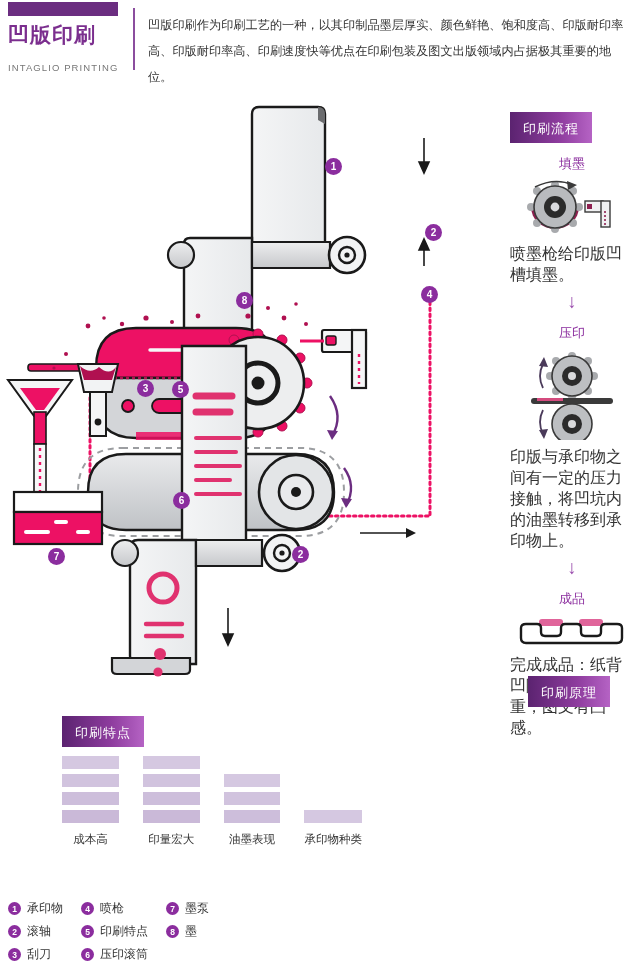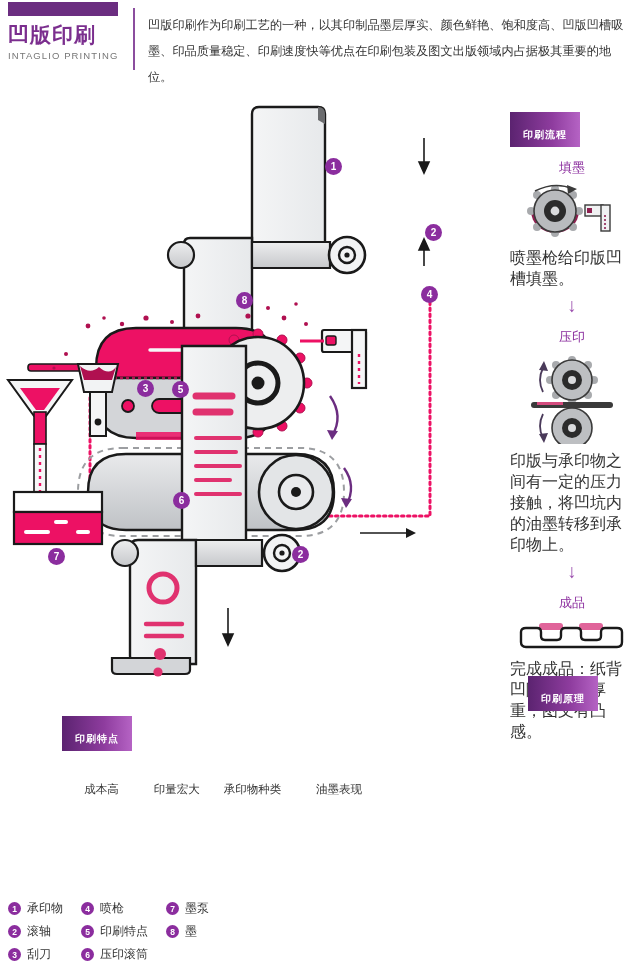--- a/index.html
+++ b/index.html
@@ -11,46 +11,46 @@
     position:relative;
     overflow:hidden;
   }
   .page{position:relative;width:640px;height:980px;}
 
   
   .header{position:absolute;left:0;top:0;width:640px;height:92px;}
   .title-block{position:absolute;left:8px;top:2px;width:118px;}
   .title-bar{width:110px;height:14px;background:#6B2D80;}
   .title-cn{font-size:21px;color:#7B2E8E;letter-spacing:1px;margin-top:7px;line-height:1.1;font-weight:bold;}
-  .title-en{font-size:9.5px;color:#777;letter-spacing:1.1px;margin-top:4px;}
+  .title-en{font-size:9.5px;color:#777;letter-spacing:1.1px;margin-top:16px;}
   .header-divider{position:absolute;left:133px;top:8px;width:2px;height:62px;background:#8B4E9E;}
   .intro{position:absolute;left:148px;top:12px;width:480px;font-size:12.2px;line-height:26px;color:#333;}
 
   
   .badge{
     display:inline-block;
     background:linear-gradient(90deg,#5B2370 0%,#8E3C9E 60%,#B563C4 100%);
-    color:#fff;font-size:10px;font-weight:bold;
-    padding:16px 13px 5px 13px;letter-spacing:1px;
+    color:#fff;font-size:13px;font-weight:normal;
+    padding:8px 13px 5px 13px;letter-spacing:1px;
   }
 
   
   .sidebar{position:absolute;left:510px;top:112px;width:124px;}
   .flow-step-title{text-align:center;color:#8B2D9E;font-size:13px;font-weight:normal;margin:12px 0 6px 0;}
   .flow-text{font-size:16px;line-height:21px;color:#333;margin:6px 4px 0 0;}
   .flow-arrow{text-align:center;color:#9B4EAE;font-size:19px;line-height:20px;margin:7px 0 2px 0;}
   .icon-wrap{display:flex;justify-content:center;align-items:center;margin:4px 0;}
 
   .principle{position:absolute;left:528px;top:676px;width:124px;}
   .principle-text{font-size:12px;line-height:21px;color:#333;margin-top:8px;}
 
   
   .features{position:absolute;left:62px;top:716px;width:300px;}
   .bars{display:flex;gap:24px;margin-top:22px;align-items:flex-end;}
-  .bar-col{width:60px;display:flex;flex-direction:row;justify-content:flex-end;height:78px;}
+  .bar-col{width:60px;display:flex;flex-direction:column;justify-content:flex-end;height:78px;}
   .seg{height:13px;margin-top:5px;}
   .bar-label{font-size:11.5px;color:#333;text-align:center;margin-top:9px;white-space:nowrap;}
 
   
   .legend{position:absolute;left:8px;top:900px;width:330px;display:flex;gap:18px;}
   .legend-col{display:flex;flex-direction:column;gap:6px;}
   .legend-item{display:flex;align-items:center;gap:6px;}
   .lg-num{
     width:13px;height:13px;border-radius:50%;
     background:#8B2D9E;color:#fff;font-size:8.5px;
@@ -70,21 +70,21 @@
 
 <div class="page">
 
   <div class="header">
     <div class="title-block">
       <div class="title-bar"></div>
       <div class="title-cn">凹版印刷</div>
       <div class="title-en">INTAGLIO PRINTING</div>
     </div>
     <div class="header-divider"></div>
-    <div class="intro">凹版印刷作为印刷工艺的一种，以其印制品墨层厚实、颜色鲜艳、饱和度高、凹版凹槽吸墨、印品质量稳定、印刷速度快等优点在印刷包装及图文出版领域内占据极其重要的地位。</div>
+    <div class="intro">凹版印刷作为印刷工艺的一种，以其印制品墨层厚实、颜色鲜艳、饱和度高、印版耐印率高、印版耐印率高、印刷速度快等优点在印刷包装及图文出版领域内占据极其重要的地位。</div>
   </div>
 
   <div class="diagram">
     <svg width="505" height="600" viewBox="0 0 505 600">
       <defs>
         <linearGradient id="paperGrad" x1="0" y1="0" x2="1" y2="0">
           <stop offset="0%" stop-color="#F4F5F6"></stop>
           <stop offset="100%" stop-color="#E7E9EB"></stop>
         </linearGradient>
         <linearGradient id="rollGrad" x1="0" y1="0" x2="0" y2="1">
@@ -373,31 +373,31 @@
             <div class="seg" style="background: rgb(201, 184, 216); opacity: 0.78;"></div>
             <div class="seg" style="background: rgb(201, 184, 216); opacity: 0.85;"></div>
             <div class="seg" style="background: rgb(201, 184, 216); opacity: 0.92;"></div>
             <div class="seg" style="background: rgb(201, 184, 216); opacity: 0.99;"></div>
           </div>
           <div class="bar-label">印量宏大</div>
         </div>
         <div class="bar-col">
           <div>
             <div class="seg" style="background: rgb(201, 184, 216); opacity: 0.78;"></div>
-          </div>
-          <div class="bar-label">承印物种类</div>
-        </div>
-        <div class="bar-col">
-          <div>
-            <div class="seg" style="background: rgb(201, 184, 216); opacity: 0.78;"></div>
             <div class="seg" style="background: rgb(201, 184, 216); opacity: 0.85;"></div>
             <div class="seg" style="background: rgb(201, 184, 216); opacity: 0.92;"></div>
           </div>
           <div class="bar-label">油墨表现</div>
         </div>
+        <div class="bar-col">
+          <div>
+            <div class="seg" style="background: rgb(201, 184, 216); opacity: 0.78;"></div>
+          </div>
+          <div class="bar-label">承印物种类</div>
+        </div>
       </div>
   </div>
 
   <div class="legend" id="legend">
       <div class="legend-col">
         <div class="legend-item">
           <span class="lg-num">1</span>
           <span class="lg-text">承印物</span>
         </div>
         <div class="legend-item">

